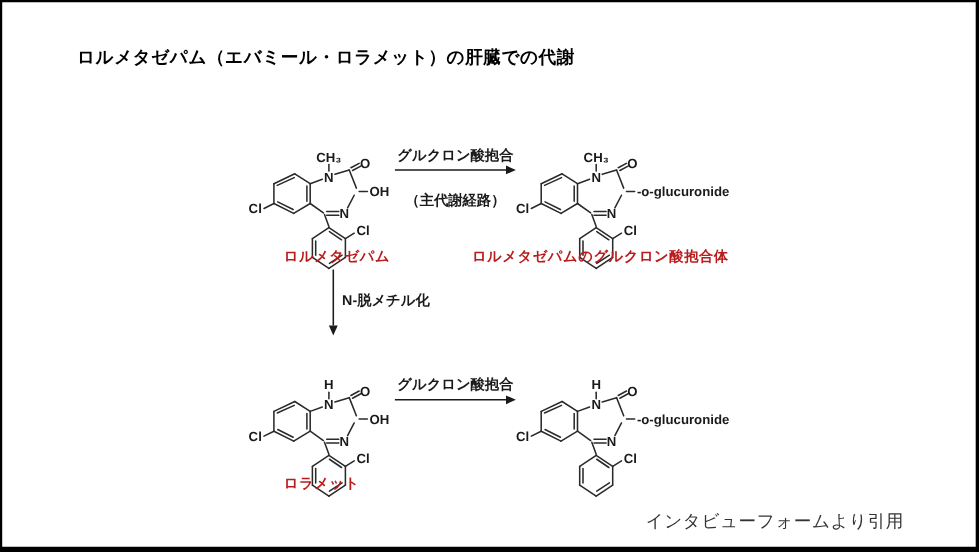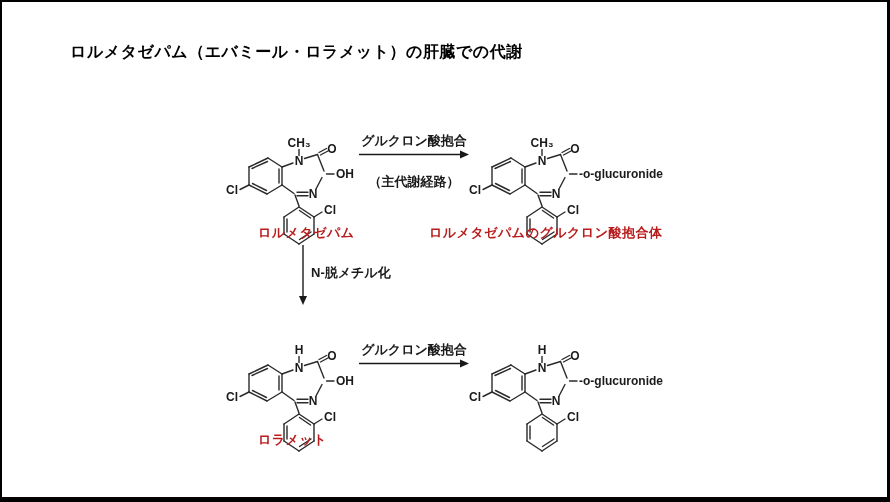--- a/index.html
+++ b/index.html
@@ -246,14 +246,15 @@
     <polygon points="3,52 11,52 7,61"></polygon>
   </svg>
   <div class="arrow-label left-align" style="left:309px;top:263px">N-脱メチル化</div>
 
   <div class="arrow-label" style="left:357px;top:340px">グルクロン酸抱合</div>
   <svg class="rxn-arrow" style="left:355px;top:356px" width="114" height="12">
     <line x1="2" y1="5.5" x2="103" y2="5.5"></line>
     <polygon points="103,1.5 112,5.5 103,9.5"></polygon>
   </svg>
 
+  <div class="citation">インタビューフォームより引用</div>
 
 </div>
 
 </body></html>

